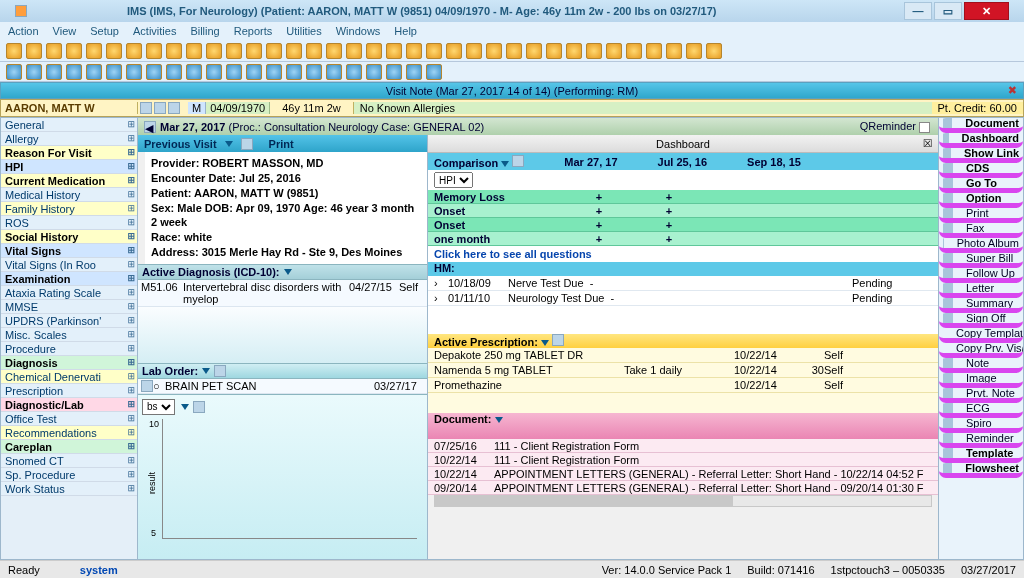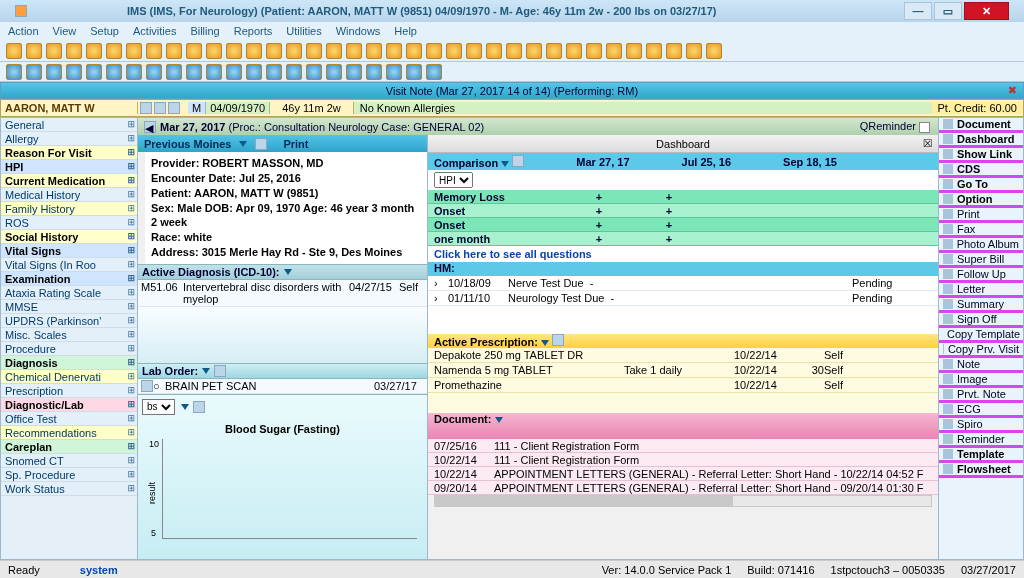--- a/index.html
+++ b/index.html
@@ -24,37 +24,37 @@
 .work{flex:1;display:flex;overflow:hidden;border:1px solid #9db7cc;}
 .leftnav{width:137px;display:flex;flex-direction:column;background:#e4eff8;border-right:1px solid #9db7cc;}
 .navitem{height:14px;padding:0 4px;display:flex;align-items:center;border-bottom:1px solid #d0dbe8;background:#e3f0fa;color:#003a6b;text-align:left;white-space:nowrap;overflow:hidden;font-size:10px;position:relative;}
 .navitem .exp{position:absolute;right:2px;top:1px;color:#3b6c95;font-size:9px;}
 .navitem.bold{color:#000;font-weight:bold;}
 .navitem.hi{background:#ffffc8;}
 .navitem.pink{background:#ffd8e6;}
 .navitem.blue{background:#cfe5ff;}
 .navitem.green{background:#d0f5d9;}
 .rightnav{width:85px;display:flex;flex-direction:column;background:#e9f3fb;border-left:1px solid #9db7cc;}
-.ritem{height:15px;padding:0 4px;display:flex;align-items:center;gap:4px;border-bottom:3px solid #d946ef;color:#002;font-size:10px;white-space:nowrap;overflow:hidden;}
+.ritem{height:15px;padding:0 4px;display:flex;align-items:center;gap:13px;border-bottom:5px solid #d946ef;color:#002;font-size:10px;white-space:nowrap;overflow:hidden;border-radius:7px;}
 .ritem.bold{font-weight:bold;color:#000;}
 .ritem .ic{width:10px;height:10px;background:#a8c5db;display:inline-block;}
 .center{flex:1;display:flex;flex-direction:column;overflow:hidden;}
 .datehdr{height:17px;background:linear-gradient(#d3e6d1,#afd0ac);display:flex;align-items:center;padding:0 6px;color:#003;position:relative;}
 .datehdr .qrem{position:absolute;right:8px;}
 .splitrow{flex:1;display:flex;overflow:hidden;}
 .leftcol{width:290px;display:flex;flex-direction:column;border-right:1px solid #9db7cc;}
 .subhdr{height:17px;background:linear-gradient(#53c3e8,#2ea4ca);display:flex;align-items:center;padding:0 6px;color:#002855;font-weight:bold;gap:8px;}
 .info{background:white;padding:4px 6px;font-size:12px;line-height:1.35;color:#000;font-weight:bold;margin-left:7px;}
 .sect-label{background:linear-gradient(#c0e2e9,#a4cfd8);padding:1px 4px;font-weight:bold;color:#003;border-top:1px solid #8bb5bf;border-bottom:1px solid #8bb5bf;display:flex;align-items:center;gap:4px;}
 .gridrow{display:flex;font-size:10px;padding:1px 3px;background:#f5faff;border-bottom:1px solid #dce6f0;}
 .labblock{flex:1;background:linear-gradient(#eafafc,#c6edf3);border-top:1px solid #8bb5bf;display:flex;flex-direction:column;}
 .rightcol{flex:1;display:flex;flex-direction:column;overflow:hidden;}
 .dashhdr{height:18px;background:linear-gradient(#f2f2f2,#dcdcdc);display:flex;align-items:center;justify-content:center;border-bottom:1px solid #bbb;position:relative;}
 .dashhdr .x{position:absolute;right:6px;}
-.comphdr{height:17px;background:#5dc9e8;display:flex;align-items:center;padding:0 6px;font-weight:bold;color:#003;gap:52px;}
+.comphdr{height:17px;background:#5dc9e8;display:flex;align-items:center;padding:0 6px;font-weight:bold;color:#003;gap:40px;}
 .compbody{background:#7be6b6;display:flex;flex-direction:column;}
 .crow{display:flex;height:14px;align-items:center;padding:0 6px;font-size:10px;border-bottom:1px solid #5fc79a;font-weight:bold;color:#003;}
 .crow.light{background:#a8f1cf;}
 .clk{background:white;color:#0645ad;font-weight:bold;padding:2px 6px;}
 .hmhdr{height:14px;background:#5dc9e8;padding:0 6px;font-weight:bold;color:#003;}
 .hmrow{display:flex;height:15px;align-items:center;padding:0 6px;background:white;border-bottom:1px solid #e0e8f0;font-size:10px;}
 .hmrow span{white-space:nowrap;}
 .links{background:white;padding:2px 6px;color:#0645ad;font-size:10px;display:flex;gap:10px;}
 .rxhdr{height:14px;background:linear-gradient(#ffe680,#ffd040);padding:0 6px;font-weight:bold;}
 .rxrow{display:flex;height:15px;align-items:center;padding:0 6px;background:#fffbe0;border-bottom:1px solid #ece2a8;font-size:10px;}
@@ -295,21 +295,21 @@
       <span class="sqicon" style="margin-right:4px;">◀</span>
       <b>Mar 27, 2017</b>&nbsp;
       <span>(Proc.: Consultation Neurology  Case: GENERAL 02)</span>
       <span class="qrem"><span>QReminder</span> <span class="chk"></span></span>
     </div>
 
     <div class="splitrow">
 
       <div class="leftcol">
         <div class="subhdr">
-          <span>Previous Moines</span>
+          <span>Previous Visit</span>
           <span class="tri"></span>
           <span class="sqicon"></span>
           <span style="margin-left:8px;">Print</span>
         </div>
         <div class="info">
           <div>Provider: ROBERT MASSON, MD</div>
           <div>Encounter Date: Jul 25, 2016</div>
           <div>Patient: AARON, MATT W  (9851)</div>
           <div>Sex: Male    DOB: Apr 09, 1970    Age: 46 year 3 month 2 week</div>
           <div>Race: white</div>
@@ -336,21 +336,20 @@
           <span style="width:12px;">○</span>
           <span style="flex:1;">BRAIN PET SCAN</span>
           <span style="width:50px;">03/27/17</span>
         </div>
         <div class="labblock">
           <div style="padding:2px;display:flex;gap:4px;align-items:center;">
             <select class="labsel"><option>bs</option></select>
             <span class="tri"></span>
             <span class="sqicon"></span>
           </div>
-          <div class="charttitle">Blood Sugar (Fasting)</div>
           <div style="flex:1;position:relative;margin:0 10px 20px 24px;border-left:1px solid #888;border-bottom:1px solid #888;padding-left:16px;">
             <span style="position:absolute;left:-22px;top:50%;transform:rotate(-90deg);font-size:9px;">result</span>
             <span style="position:absolute;left:-14px;top:0;font-size:9px;">10</span>
             <span style="position:absolute;left:-12px;bottom:0;font-size:9px;">5</span>
           </div>
         </div>
       </div>
 
       <div class="rightcol">
         <div class="dashhdr">

